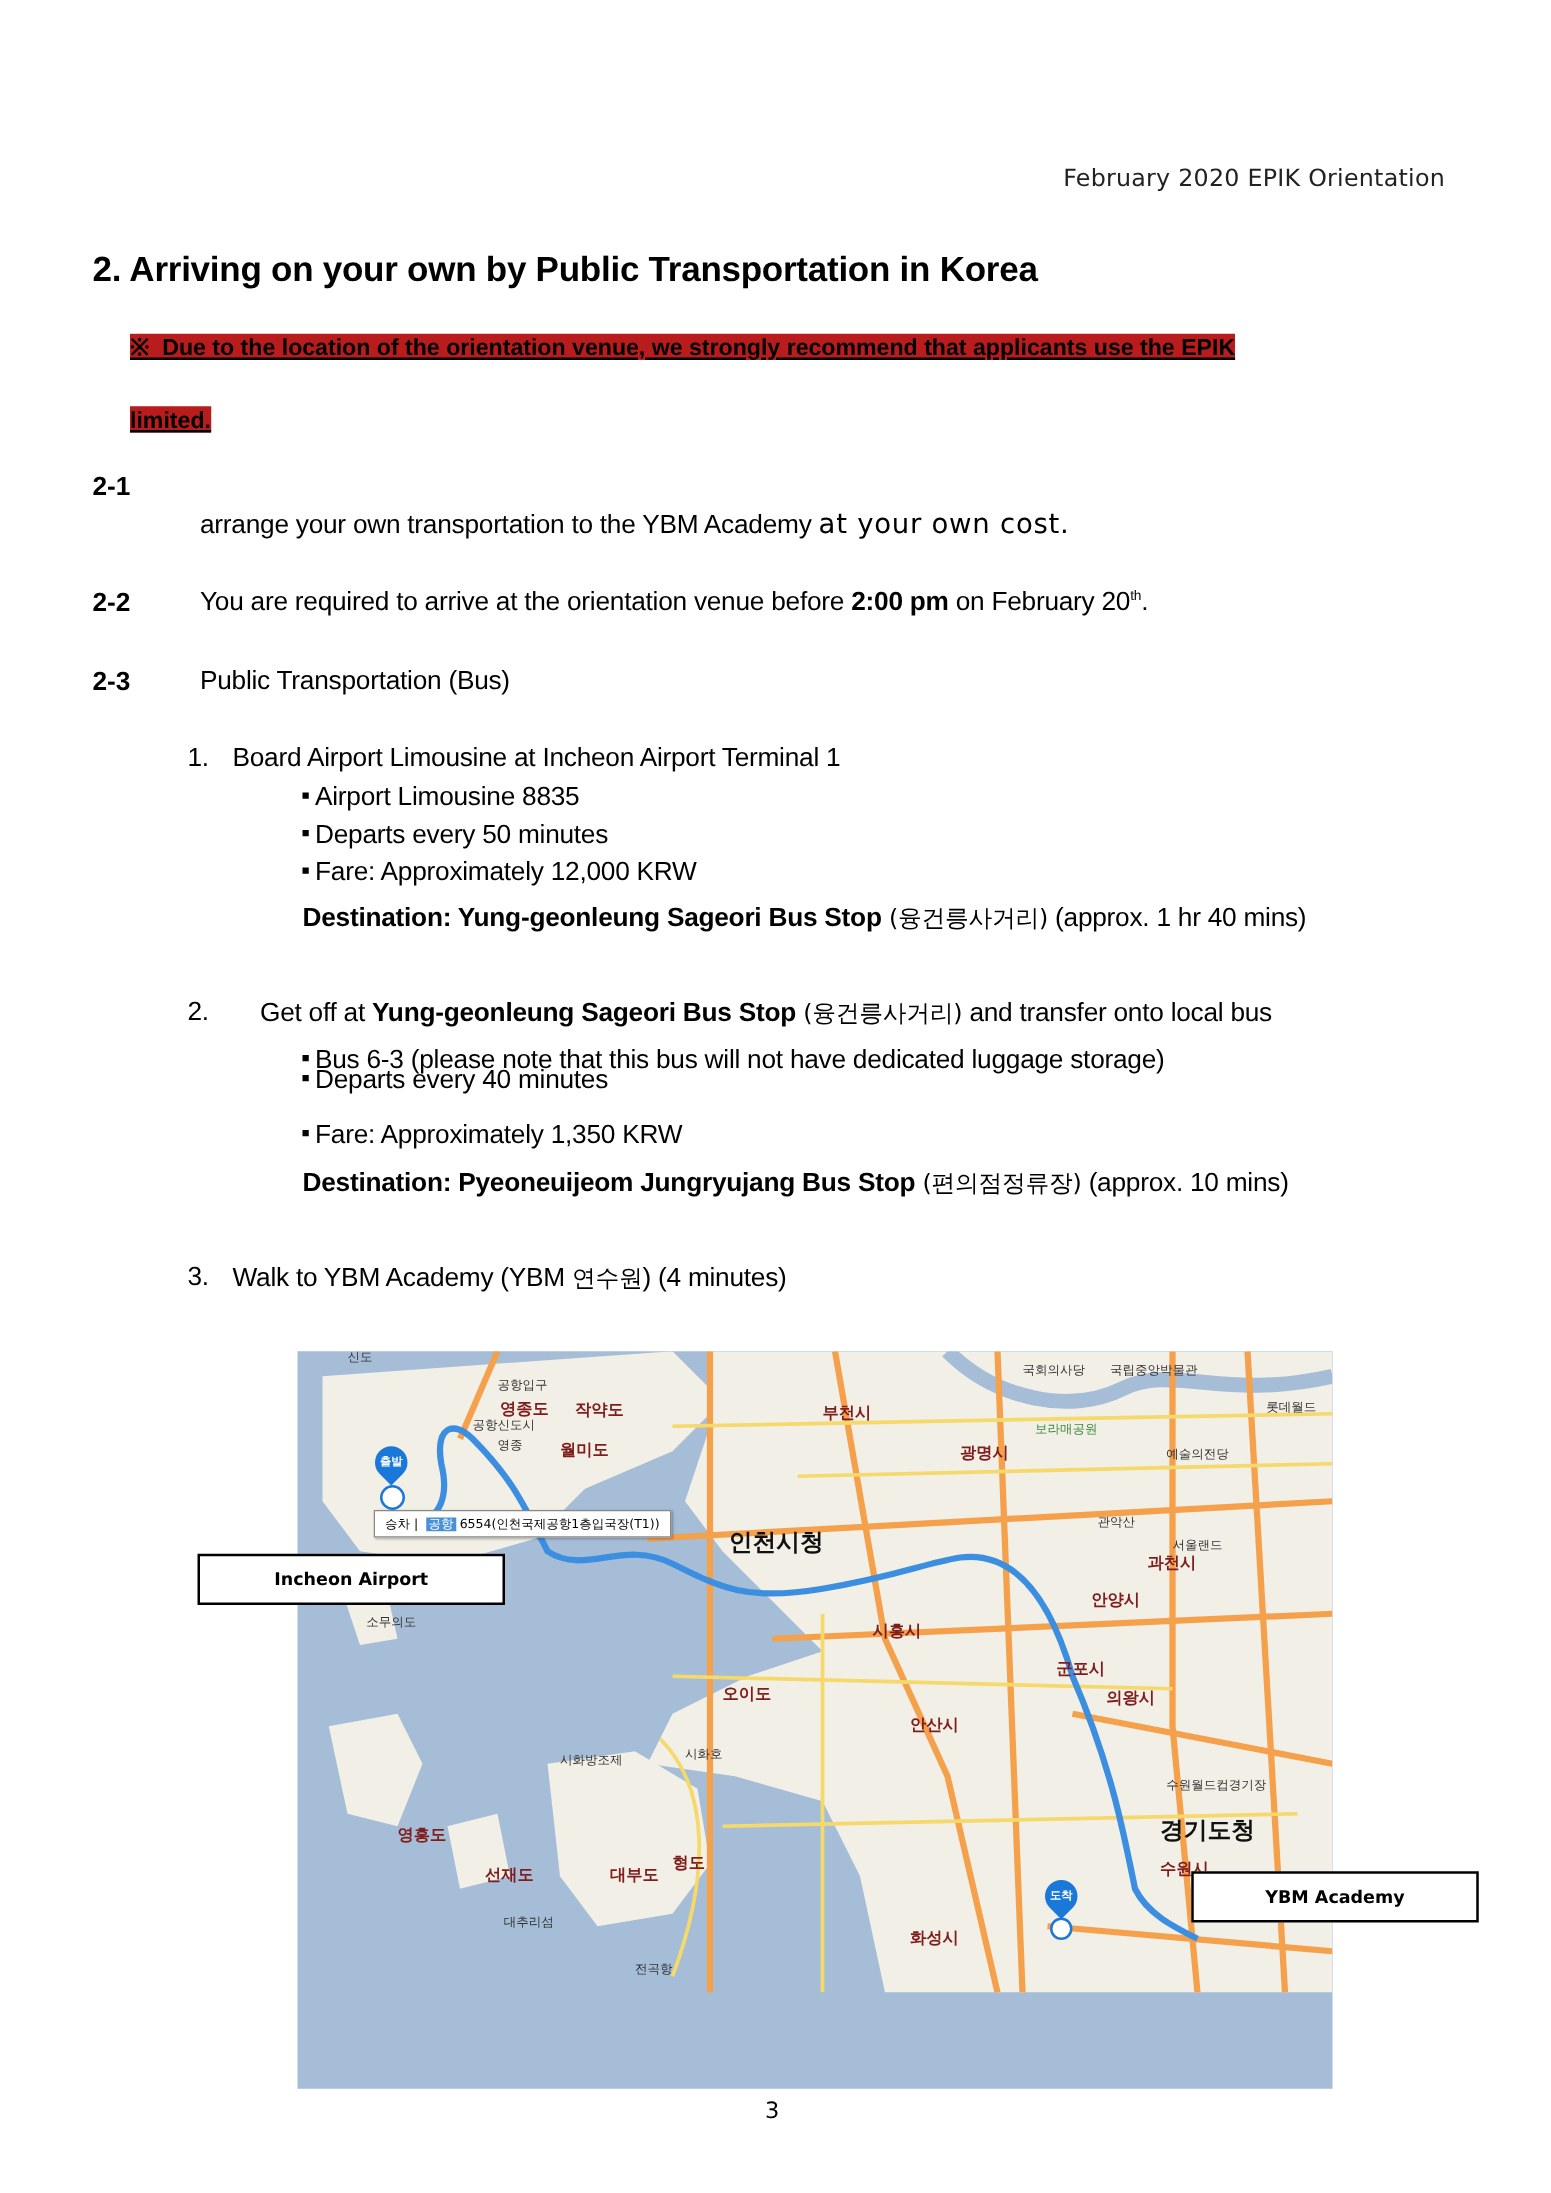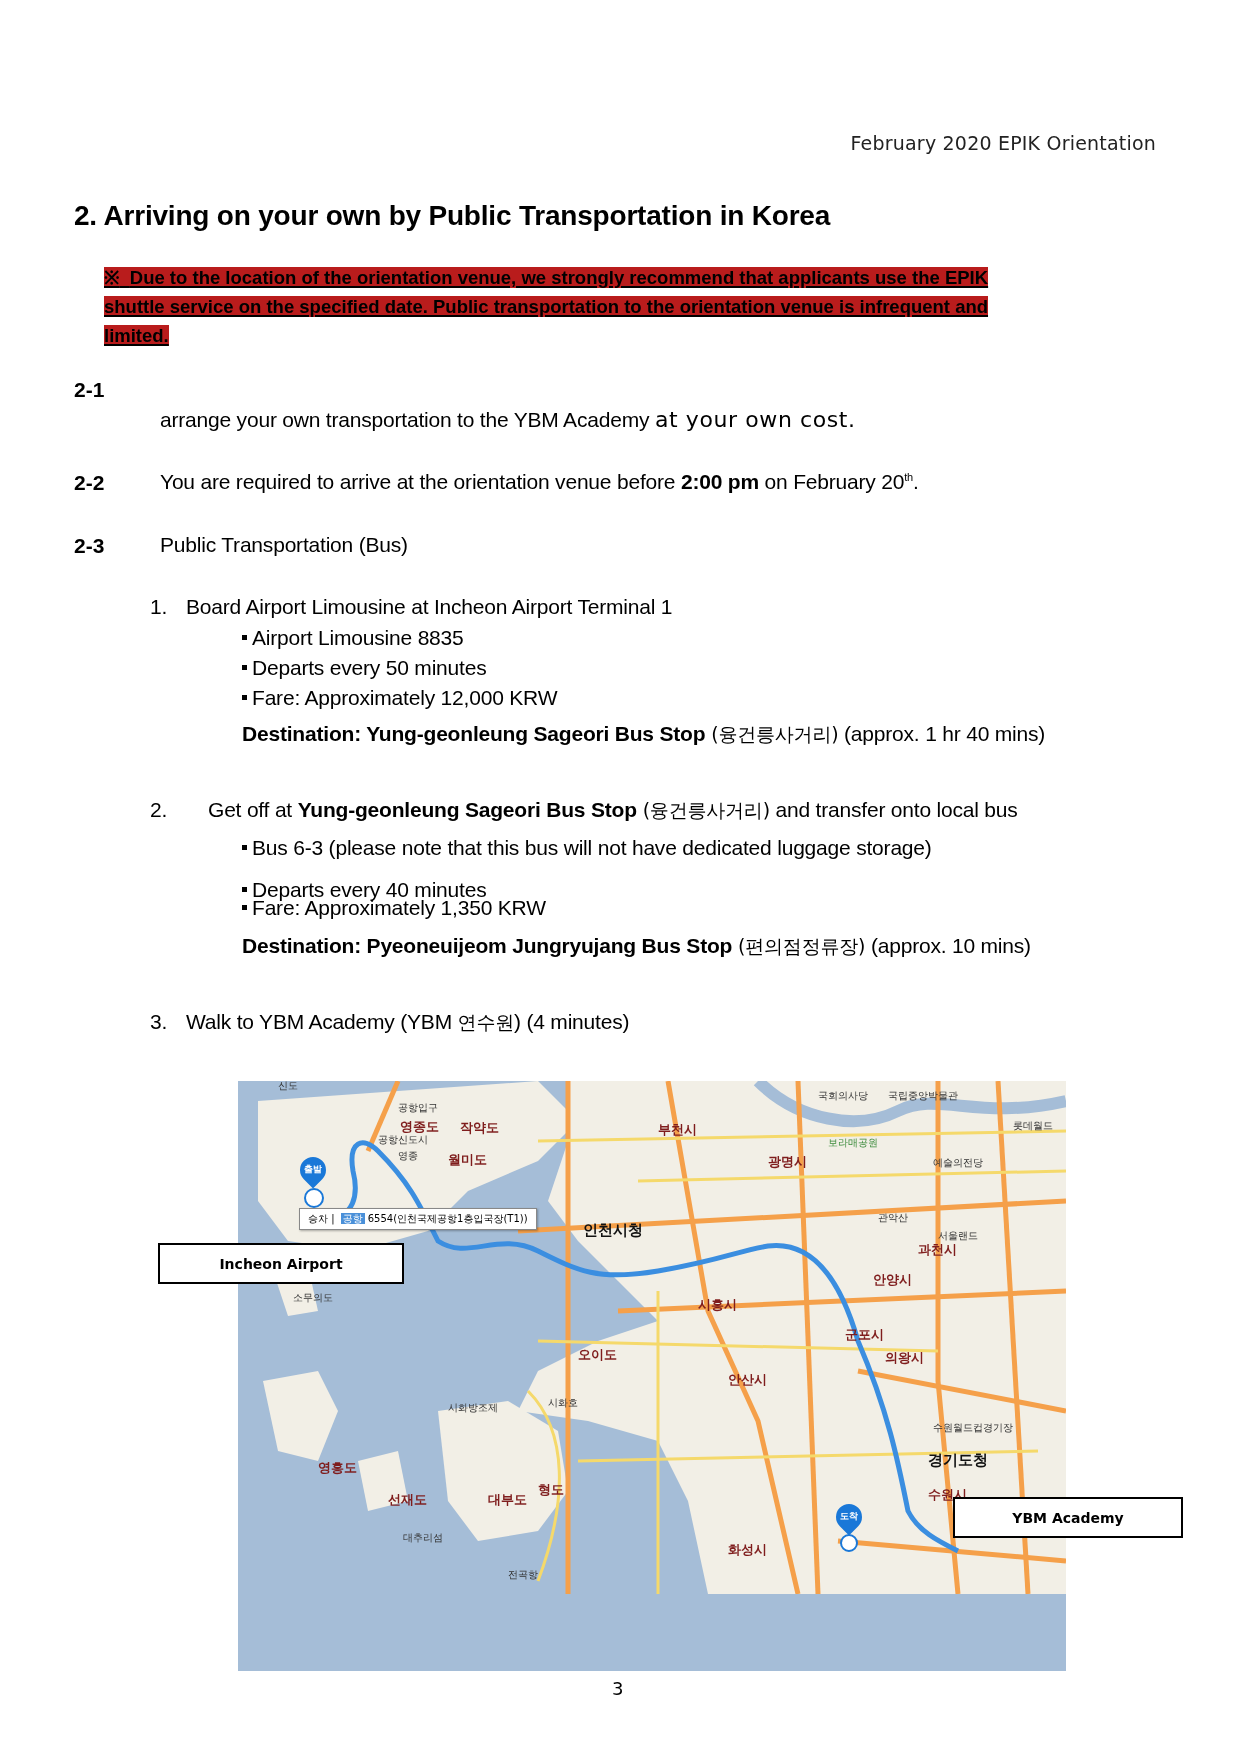--- a/index.html
+++ b/index.html
@@ -16,37 +16,37 @@
   sup { font-size: 11px; vertical-align: super; line-height: 0; }
   .step { font-size: 21px; letter-spacing: -0.2px; }
   .bullet { left: 242px; font-size: 21px; letter-spacing: -0.2px; }
   .bullet .dot { display:inline-block; width:5px; height:5px; background:#000; vertical-align: middle; margin-right: 5px; position: relative; top:-2px; }
   .dest { left: 242px; font-size: 21px; letter-spacing: -0.2px; }
   .kr { font-family: "DejaVu Sans", sans-serif; font-size: 19px; }
   .map { left: 238px; top: 1081px; width: 828px; height: 590px; background: #a5bdd7; overflow: hidden; }
   .label-box { position: absolute; background: #fff; border: 2px solid #000; font-family: "DejaVu Sans", sans-serif; font-weight: bold; font-size: 14px; display:flex; align-items:center; justify-content:center; box-sizing: border-box; }
   .map-lbl { position:absolute; font-family: "DejaVu Sans", sans-serif; font-size: 10px; color:#333; white-space: nowrap; }
   .map-lbl.big { font-size: 13px; font-weight: bold; color:#7f1d1d;font-family:Liberation Serif, serif; }
-  .map-lbl.city { font-size: 15px; font-weight: bold; color:#111; }
+  .map-lbl.city { font-size: 19px; font-weight: bold; color:#111; }
   .tooltip { position:absolute; background:#fff; border:1px solid #888; font-family:"DejaVu Sans", sans-serif; font-size: 10px; padding: 3px 8px; white-space: nowrap; box-shadow: 1px 1px 2px rgba(0,0,0,0.3); }
   .tooltip .tag { background:#4a90d9; color:#fff; padding:0 2px; margin: 0 3px; }
   .pin { position:absolute; width: 26px; height: 26px; background:#1a78d8; border-radius: 50% 50% 50% 0; transform: rotate(-45deg); }
   .pin-text { position:absolute; color:#fff; font-family:"DejaVu Sans", sans-serif; font-size:9px; font-weight:bold; }
   .page-num { left: 612px; top: 1678px; font-family: "DejaVu Sans", sans-serif; font-size: 18px; }
 </style>
 </head>
 <body>
 
 <div class="abs header-right">February 2020 EPIK  Orientation</div>
 
 <div class="abs h2">2.  Arriving on your own by Public Transportation in Korea</div>
 
 <div class="abs notice">
   <span class="hl"><span>※</span>&nbsp; <span>Due to the location of the orientation venue, we strongly recommend that applicants use the EPIK</span></span><br>
-  <span class="hl">shuttle service on the specified date. Public transportation to the orientation venue is infrequent and</span><br>
+  <br>
   <span class="hl">limited.</span>
 </div>
 
 <div class="abs sec-num" style="top:378px;">2-1</div>
 <div class="abs sec-text" style="top:373px;">
   <br>
   <span>arrange your own transportation to the YBM Academy</span> <span class="mono-tail">at your own cost.</span>
 </div>
 
 <div class="abs sec-num" style="top:471px;">2-2</div>
@@ -64,21 +64,21 @@
 <div class="abs bullet" style="top:686px;"><span class="dot"></span><span>Fare: Approximately 12,000 KRW</span></div>
 <div class="abs dest" style="top:722px;">
   <b>Destination: Yung-geonleung Sageori Bus Stop</b><span class="kr"> (융건릉사거리)</span><span> (approx. 1 hr 40 mins)</span>
 </div>
 
 <div class="abs step" style="left:150px; top:798px;">2.</div>
 <div class="abs step" style="left:208px; top:798px;">
   <span>Get off at </span><b>Yung-geonleung Sageori Bus Stop</b><span class="kr"> (융건릉사거리)</span><span> and transfer onto local bus</span>
 </div>
 <div class="abs bullet" style="top:836px;"><span class="dot"></span><span>Bus 6-3 (please note that this bus will not have dedicated luggage storage)</span></div>
-<div class="abs bullet" style="top:878px;"><span class="dot"></span><span>Departs every 40 minutes</span></div>
+<div class="abs bullet" style="top:852px;"><span class="dot"></span><span>Departs every 40 minutes</span></div>
 <div class="abs bullet" style="top:896px;"><span class="dot"></span><span>Fare: Approximately 1,350 KRW</span></div>
 <div class="abs dest" style="top:934px;">
   <b>Destination: Pyeoneuijeom Jungryujang Bus Stop</b><span class="kr"> (편의점정류장)</span><span> (approx. 10 mins)</span>
 </div>
 
 <div class="abs step" style="left:150px; top:1010px;">3.</div>
 <div class="abs step" style="left:186px; top:1010px;">
   <span>Walk to YBM Academy (YBM  </span><span class="kr">연수원</span><span>) (4 minutes)</span>
 </div>
 

